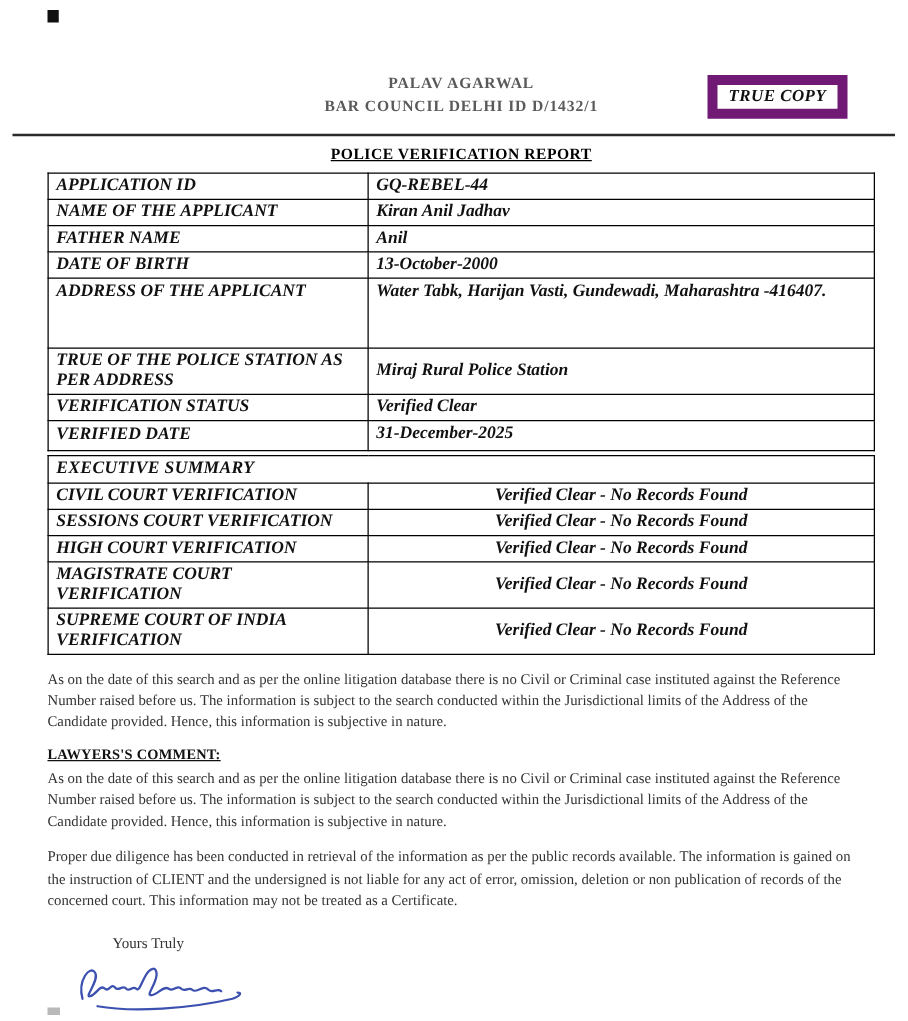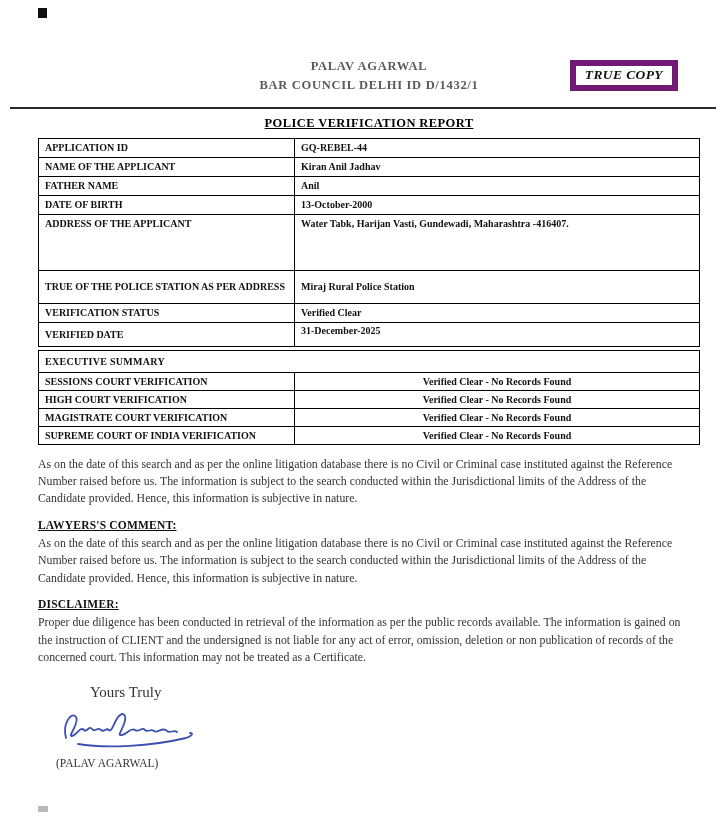--- a/index.html
+++ b/index.html
@@ -27,21 +27,21 @@
     padding-top:57px;
     color:#5a5a5a;
     font-weight:700;
     font-size:12.5px;
     letter-spacing:0.7px;
     line-height:1.5;
   }
   .true-copy {
     position:absolute;
     top:60px; right:48px;
-    border:6px solid #701a75;
+    border:8px solid #701a75;
     padding:1px 9px 2px 9px;
     font-weight:700;
     font-style:italic;
     font-size:13.5px;
     color:#111111;
     letter-spacing:0.4px;
     background:#ffffff;
   }
   .header-rule {
     border:none;
@@ -57,24 +57,25 @@
     color:#000000;
     letter-spacing:0.4px;
     margin-top:7px;
   }
 
   table { width:100%; border-collapse:collapse; }
   .app-table { margin-top:7px; }
   .app-table td, .exec-table td {
     border:1.5px solid #000000;
     font-weight:700;
-    font-size:10px;
+    font-size:14px;
     color:#111111;
     padding:2px 6px;
     vertical-align:middle;
+    font-style:italic;
   }
   .app-table td.lbl { width:243px; }
   .row-std   { height:19px; }
   .row-address { height:56px; }
   .row-address td { vertical-align:top; padding-top:3px; }
   .row-station { height:33px; }
   .row-vdate { height:24px; }
   .row-vdate td.val { vertical-align:top; padding-top:2px; }
 
   .exec-table { margin-top:3px; }
@@ -98,21 +99,21 @@
   .section-body {
     margin-top:4px;
     font-size:11.8px;
     line-height:1.48;
     color:#333333;
     max-width:652px;
   }
 
   .salutation {
     margin:17px 0 0 52px;
-    font-size:15px;
+    font-size:12px;
     color:#333333;
   }
   .signature-wrap { margin:4px 0 0 18px; height:52px; }
   .signatory {
     margin-left:18px;
     font-size:11.5px;
     color:#333333;
   }
 </style>
 </head>
@@ -171,20 +172,24 @@
         </tr>
       </tbody>
     </table>
 
     <table class="exec-table">
       <tbody>
         <tr class="exec-heading">
           <td colspan="2">EXECUTIVE SUMMARY</td>
         </tr>
         <tr class="exec-row">
+          <td class="lbl">CIVIL COURT VERIFICATION</td>
+          <td class="val">Verified Clear - No Records Found</td>
+        </tr>
+        <tr class="exec-row">
           <td class="lbl">SESSIONS COURT VERIFICATION</td>
           <td class="val">Verified Clear - No Records Found</td>
         </tr>
         <tr class="exec-row">
           <td class="lbl">HIGH COURT VERIFICATION</td>
           <td class="val">Verified Clear - No Records Found</td>
         </tr>
         <tr class="exec-row">
           <td class="lbl">MAGISTRATE COURT VERIFICATION</td>
           <td class="val">Verified Clear - No Records Found</td>
@@ -199,21 +204,20 @@
     <div class="section">
       <div class="section-body">As on the date of this search and as per the online litigation database there is no Civil or Criminal case instituted against the Reference Number raised before us. The information is subject to the search conducted within the Jurisdictional limits of the Address of the Candidate provided. Hence, this information is subjective in nature.</div>
     </div>
 
     <div class="section">
       <div class="section-heading">LAWYERS'S COMMENT:</div>
       <div class="section-body">As on the date of this search and as per the online litigation database there is no Civil or Criminal case instituted against the Reference Number raised before us. The information is subject to the search conducted within the Jurisdictional limits of the Address of the Candidate provided. Hence, this information is subjective in nature.</div>
     </div>
 
     <div class="section">
-      <div class="section-heading">DISCLAIMER:</div>
       <div class="section-body">Proper due diligence has been conducted in retrieval of the information as per the public records available. The information is gained on the instruction of CLIENT and the undersigned is not liable for any act of error, omission, deletion or non publication of records of the concerned court. This information may not be treated as a Certificate.</div>
     </div>
 
     <div class="salutation">Yours Truly</div>
 
     <div class="signature-wrap">
       <svg width="150" height="50" viewBox="0 0 150 50">
         <g fill="none" stroke="#3C50B0" stroke-width="1.8" stroke-linecap="round" stroke-linejoin="round">
           <path d="M10,33 C6,18 16,6 20,12 C24,18 11,32 16,31 C21,30 24,21 28,25 C31,28 33,20 36,24 C39,28 42,21 45,25 C48,28 50,22 53,25 C56,28 58,16 63,11 C68,6 71,11 68,19 C65,27 61,31 66,30 C71,29 75,22 79,25 C83,28 86,21 89,25 C92,28 95,23 98,26 C101,29 107,21 111,26 C114,29 118,24 121,27"></path>
           <path d="M22,39 C50,44 96,41 130,33 C136,31 138,28 134,28"></path>

